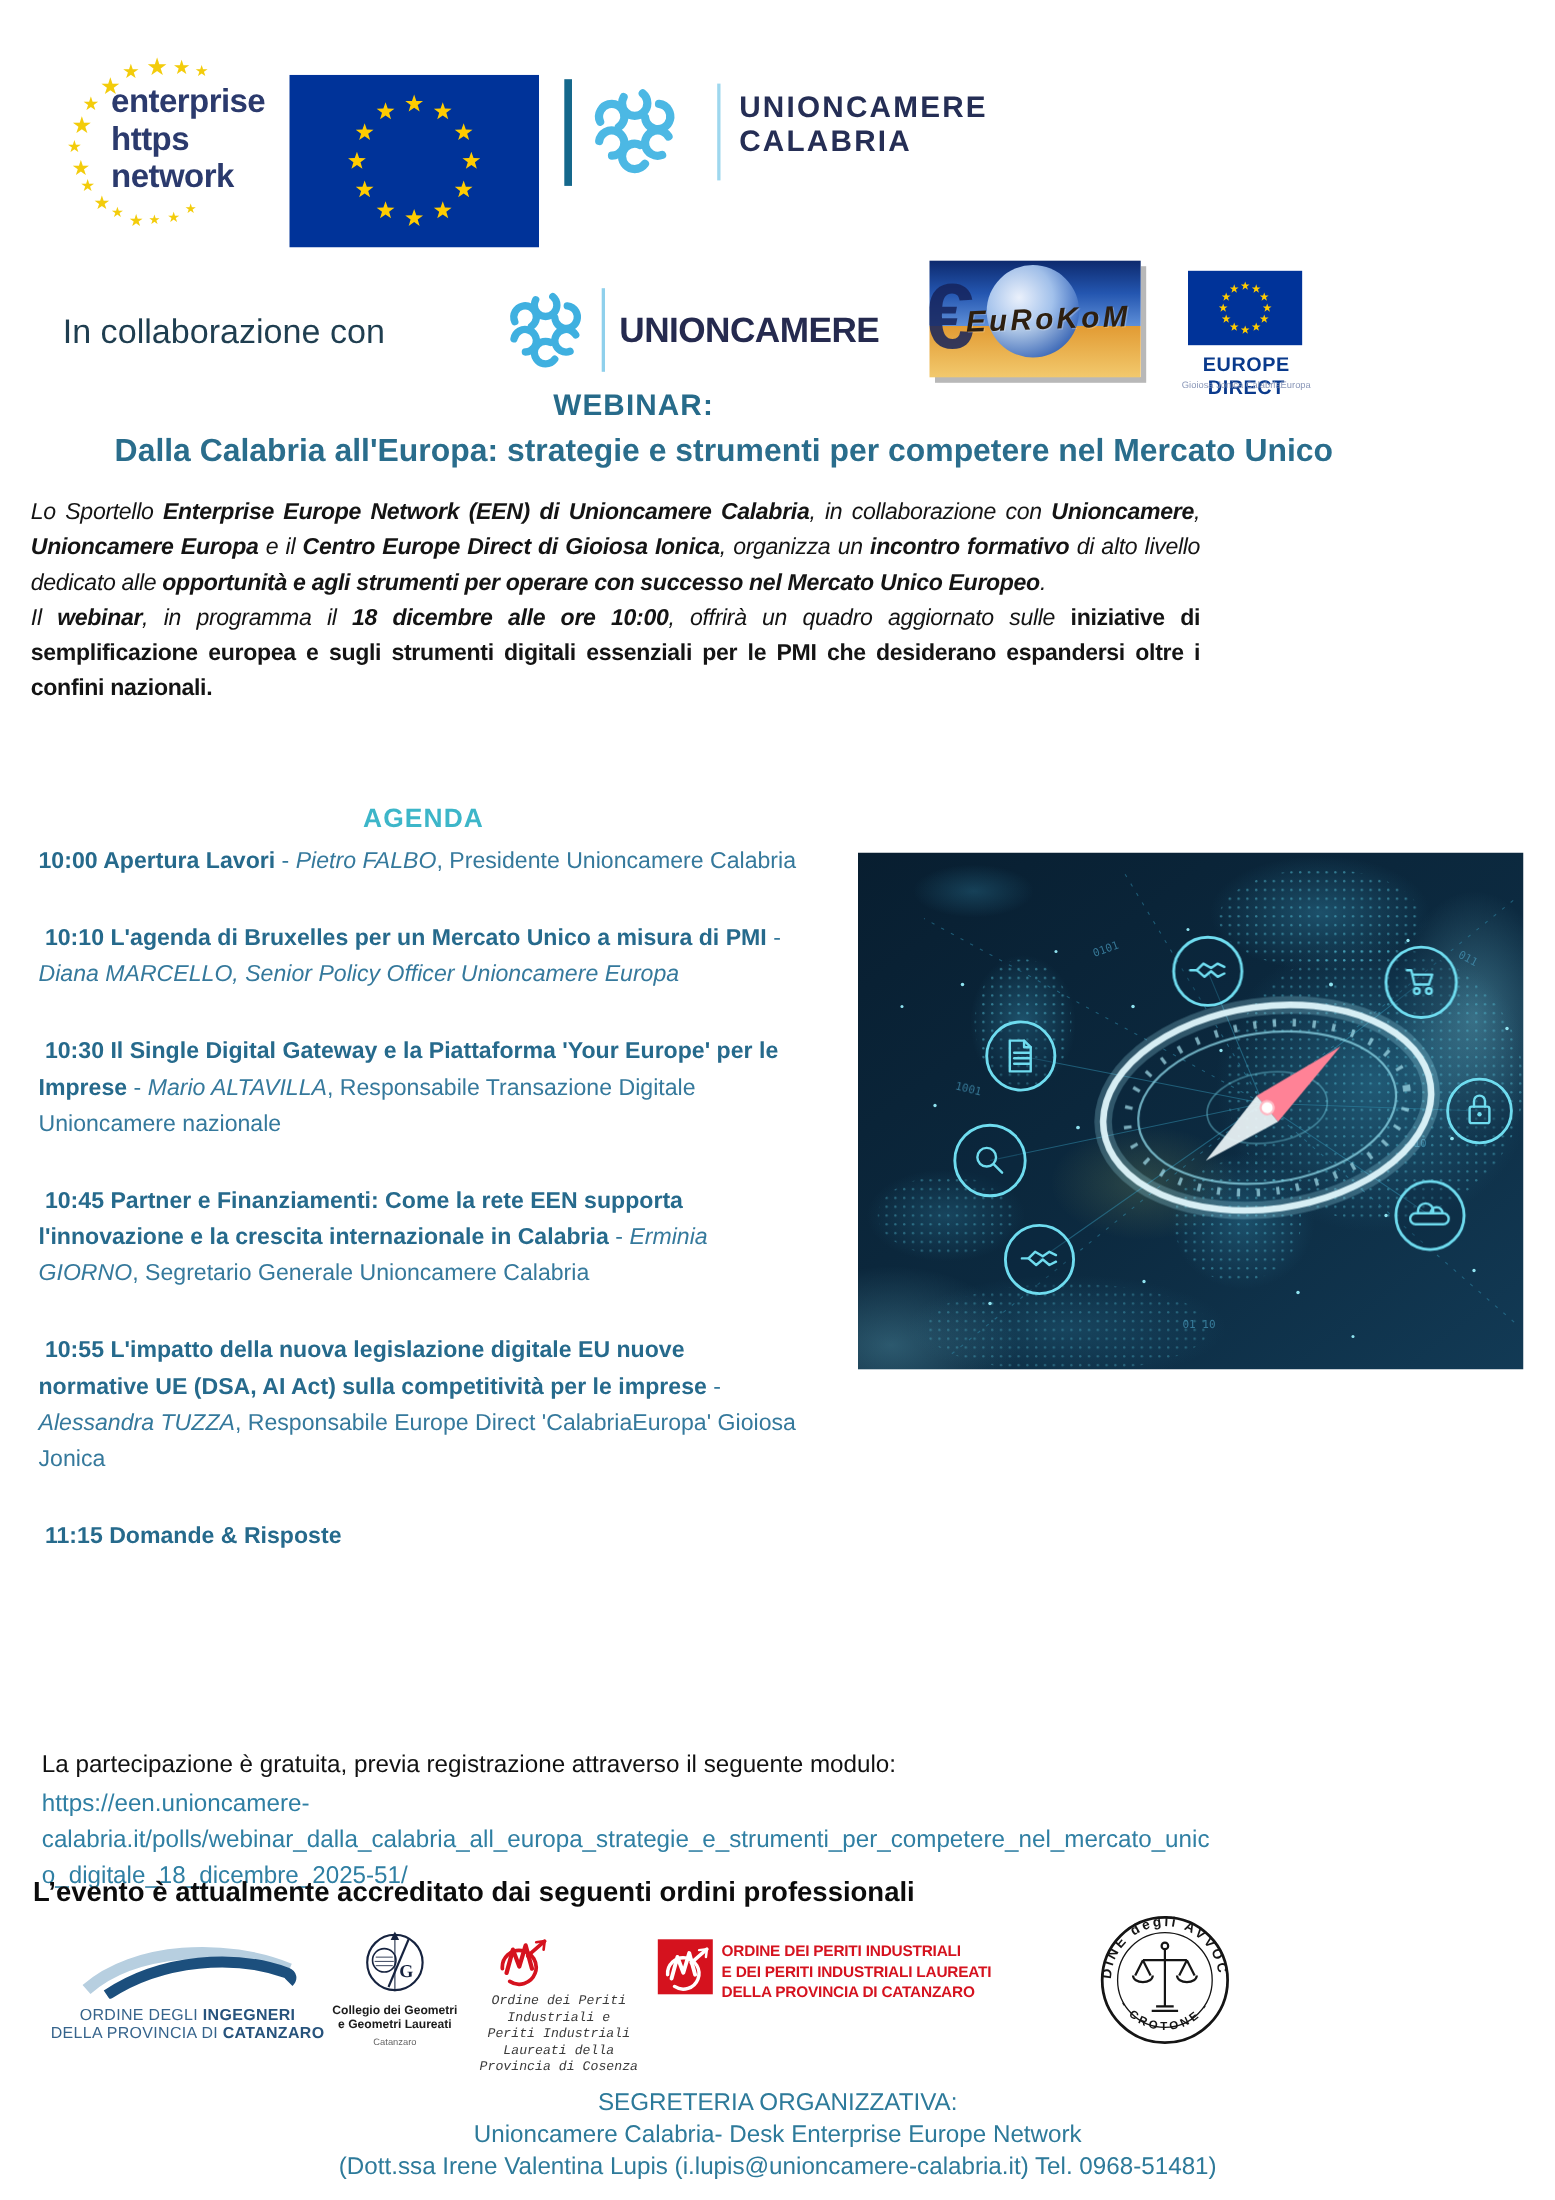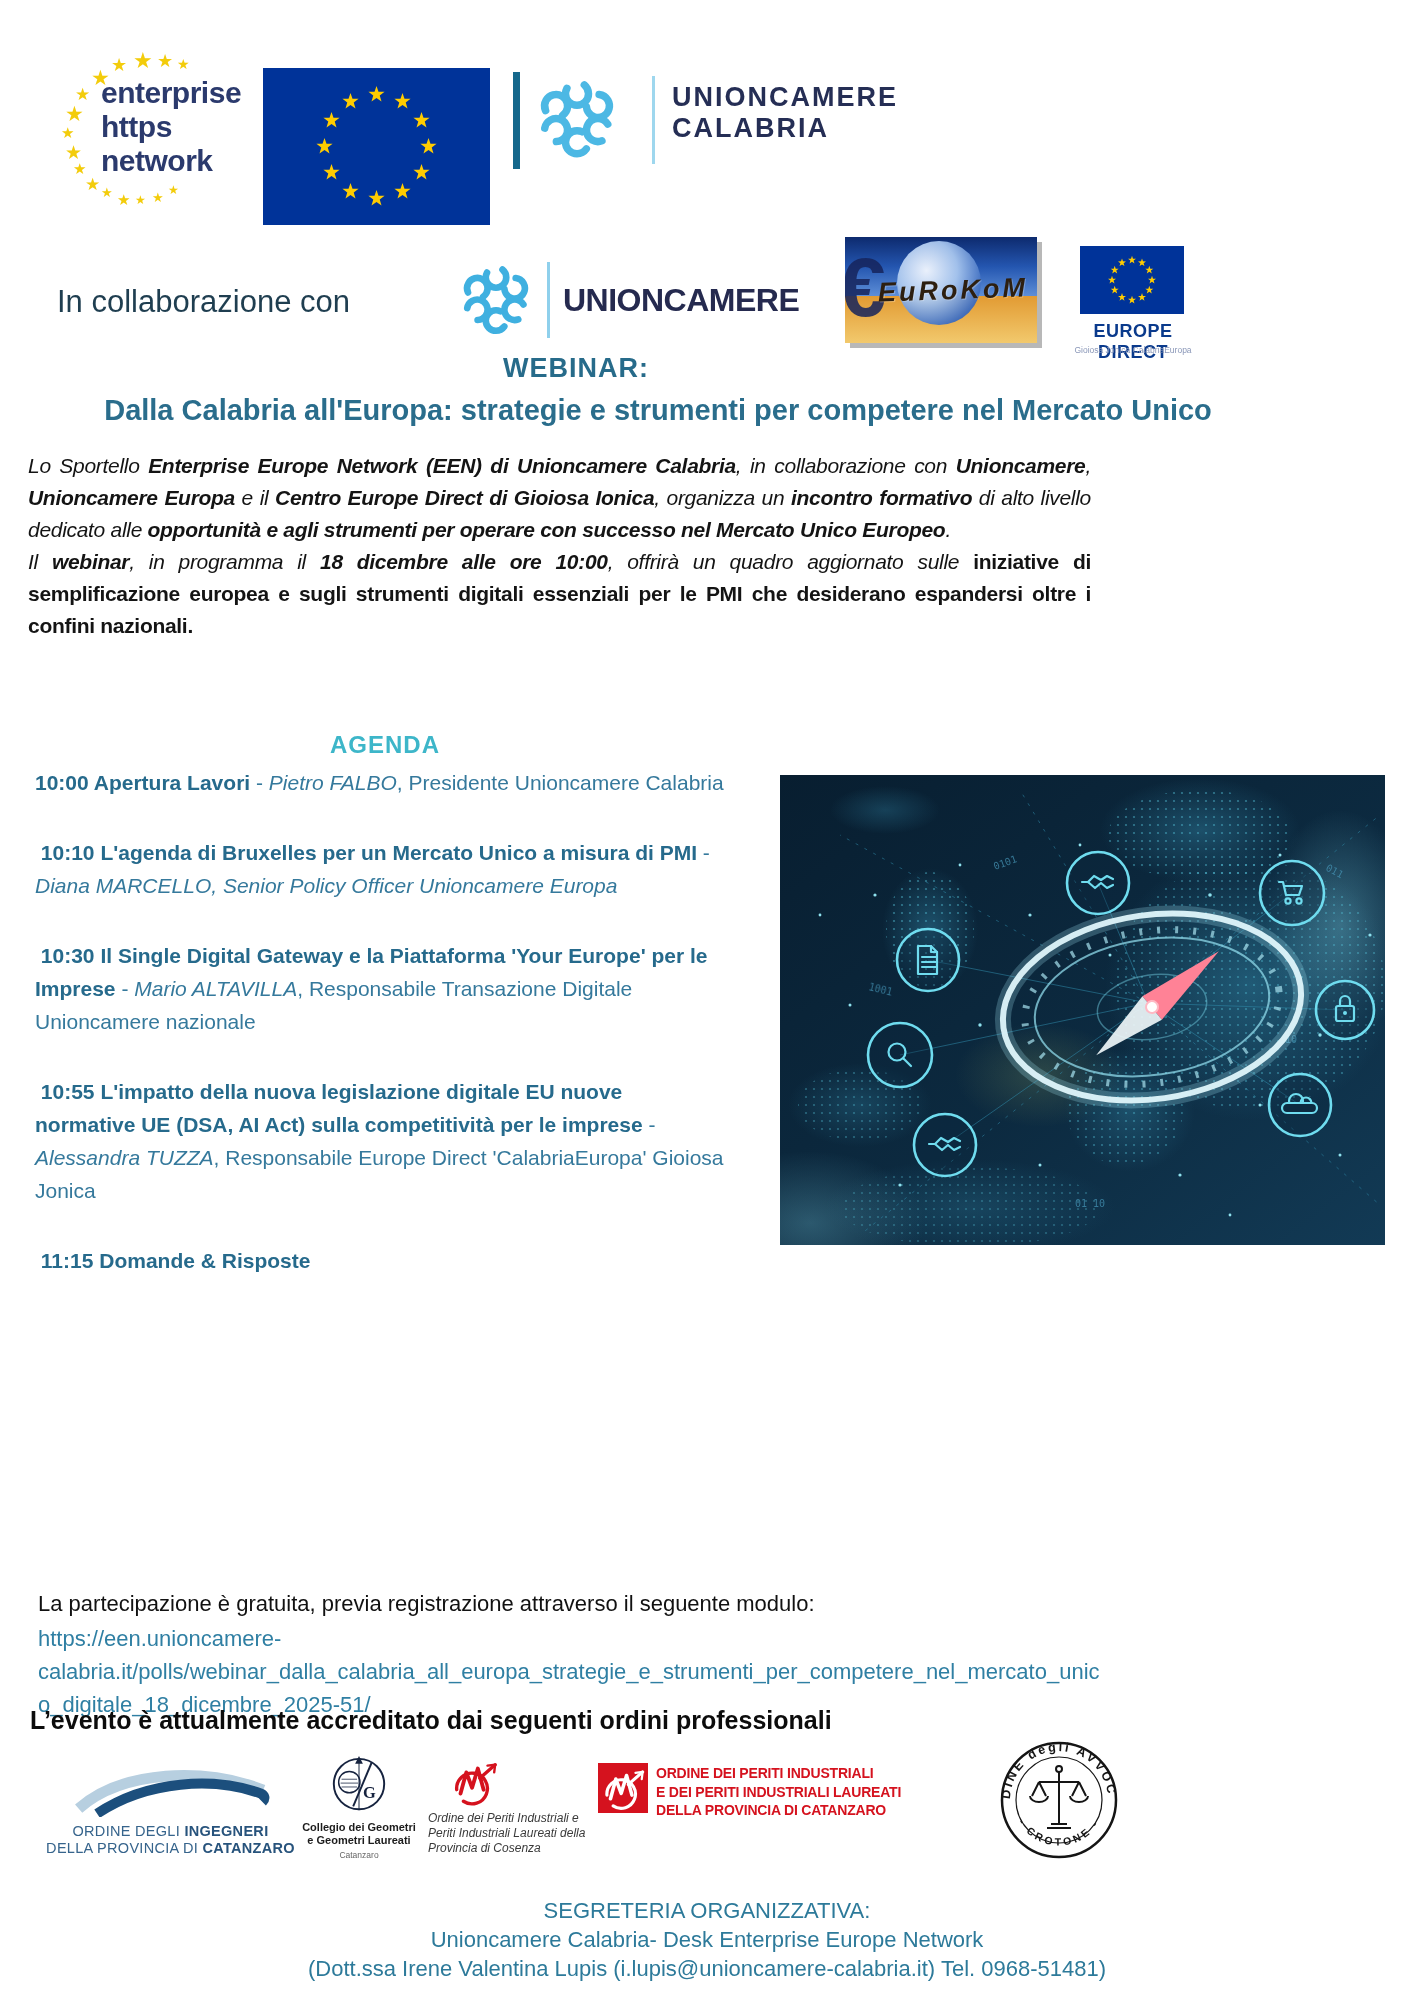--- a/index.html
+++ b/index.html
@@ -64,21 +64,21 @@
 
   
   .ord { position:absolute; text-align:center; }
   .ord-ing { left:38px; top:1765px; width:265px; }
   .ord-ing .txt { font-size:14.5px; color:#36648c; line-height:17px; letter-spacing:0.3px; margin-top:2px; }
   .ord-ing .txt b { color:#27537c; }
   .ord-geo { left:300px; top:1755px; width:118px; }
   .ord-geo .l { font-size:11px; font-weight:700; color:#1c1c1c; line-height:13px; }
   .ord-geo .l3 { font-size:8.5px; color:#666; margin-top:3px; }
   .ord-pcs { left:428px; top:1757px; width:160px; text-align:left; }
-  .ord-pcs .l { font-family:Liberation Sans, sans-serif; font-style:italic; font-size:12px; color:#3a3a3a; line-height:15px; }
+  .ord-pcs .l { font-family:Liberation Mono, monospace; font-style:italic; font-size:12px; color:#3a3a3a; line-height:15px;text-align:center; }
   .ord-pcz { left:598px; top:1763px; width:320px; display:flex; align-items:flex-start; text-align:left; }
   .ord-pcz .box { width:50px; height:50px; background:#d5121e; flex:0 0 auto; margin-right:8px; }
   .ord-pcz .l { font-size:14px; font-weight:700; color:#d5121e; line-height:16.5px; letter-spacing:-0.2px; padding-top:2px; }
   .ord-avv { left:997px; top:1738px; width:124px; }
 
   
   .footer { position:absolute; left:0; top:1896px; width:1414px; text-align:center; font-size:22px; line-height:29px; color:#2d7a9a; }
 </style>
 </head>
 <body>
@@ -204,20 +204,21 @@
   <div class="intro">
     <p><span class="i">Lo Sportello </span><span class="b i">Enterprise Europe Network (EEN) di Unioncamere Calabria</span><span class="i">, in collaborazione con </span><span class="b i">Unioncamere</span><span class="i">, </span><span class="b i">Unioncamere Europa</span><span class="i"> e il </span><span class="b i">Centro Europe Direct di Gioiosa Ionica</span><span class="i">, organizza un </span><span class="b i">incontro formativo</span><span class="i"> di alto livello dedicato alle </span><span class="b i">opportunità e agli strumenti per operare con successo nel Mercato Unico Europeo</span><span class="i">.</span></p>
     <p><span class="i">Il </span><span class="b i">webinar</span><span class="i">, in programma il </span><span class="b i">18 dicembre alle ore 10:00</span><span class="i">, offrirà un quadro aggiornato sulle </span><span class="b u">iniziative di semplificazione europea e sugli strumenti digitali essenziali per le PMI che desiderano espandersi oltre i confini nazionali.</span></p>
   </div>
 
   <div class="agenda-heading">AGENDA</div>
   <div class="agenda">
     <p><span class="b">10:00 Apertura Lavori</span><span> - </span><span class="i">Pietro FALBO</span><span>, Presidente Unioncamere Calabria</span></p>
     <p><span class="b"> 10:10 L'agenda di Bruxelles per un Mercato Unico a misura di PMI</span><span> - </span><span class="i">Diana MARCELLO, Senior Policy Officer Unioncamere Europa</span></p>
     <p><span class="b"> 10:30 Il Single Digital Gateway e la Piattaforma 'Your Europe' per le Imprese</span><span> - </span><span class="i">Mario ALTAVILLA</span><span>, Responsabile Transazione Digitale Unioncamere nazionale</span></p>
+    <p><span class="b"> 10:45 Partner e Finanziamenti: Come la rete EEN supporta l'innovazione e la crescita internazionale in Calabria</span><span> - </span><span class="i">Erminia GIORNO</span><span>, Segretario Generale Unioncamere Calabria</span></p>
     <p><span class="b"> 10:55 L'impatto della nuova legislazione digitale EU nuove normative UE (DSA, AI Act) sulla competitività per le imprese</span><span> - </span><span class="i">Alessandra TUZZA</span><span>, Responsabile Europe Direct 'CalabriaEuropa' Gioiosa Jonica</span></p>
     <p><span class="b"> 11:15 Domande &amp; Risposte</span></p>
   </div>
 
   <svg class="hero" viewBox="0 0 605 470">
     <defs>
       <linearGradient id="bgGrad" x1="0" y1="0" x2="1" y2="1">
         <stop offset="0" stop-color="#081e30"></stop>
         <stop offset="0.55" stop-color="#0c2a40"></stop>
         <stop offset="1" stop-color="#123a55"></stop>

